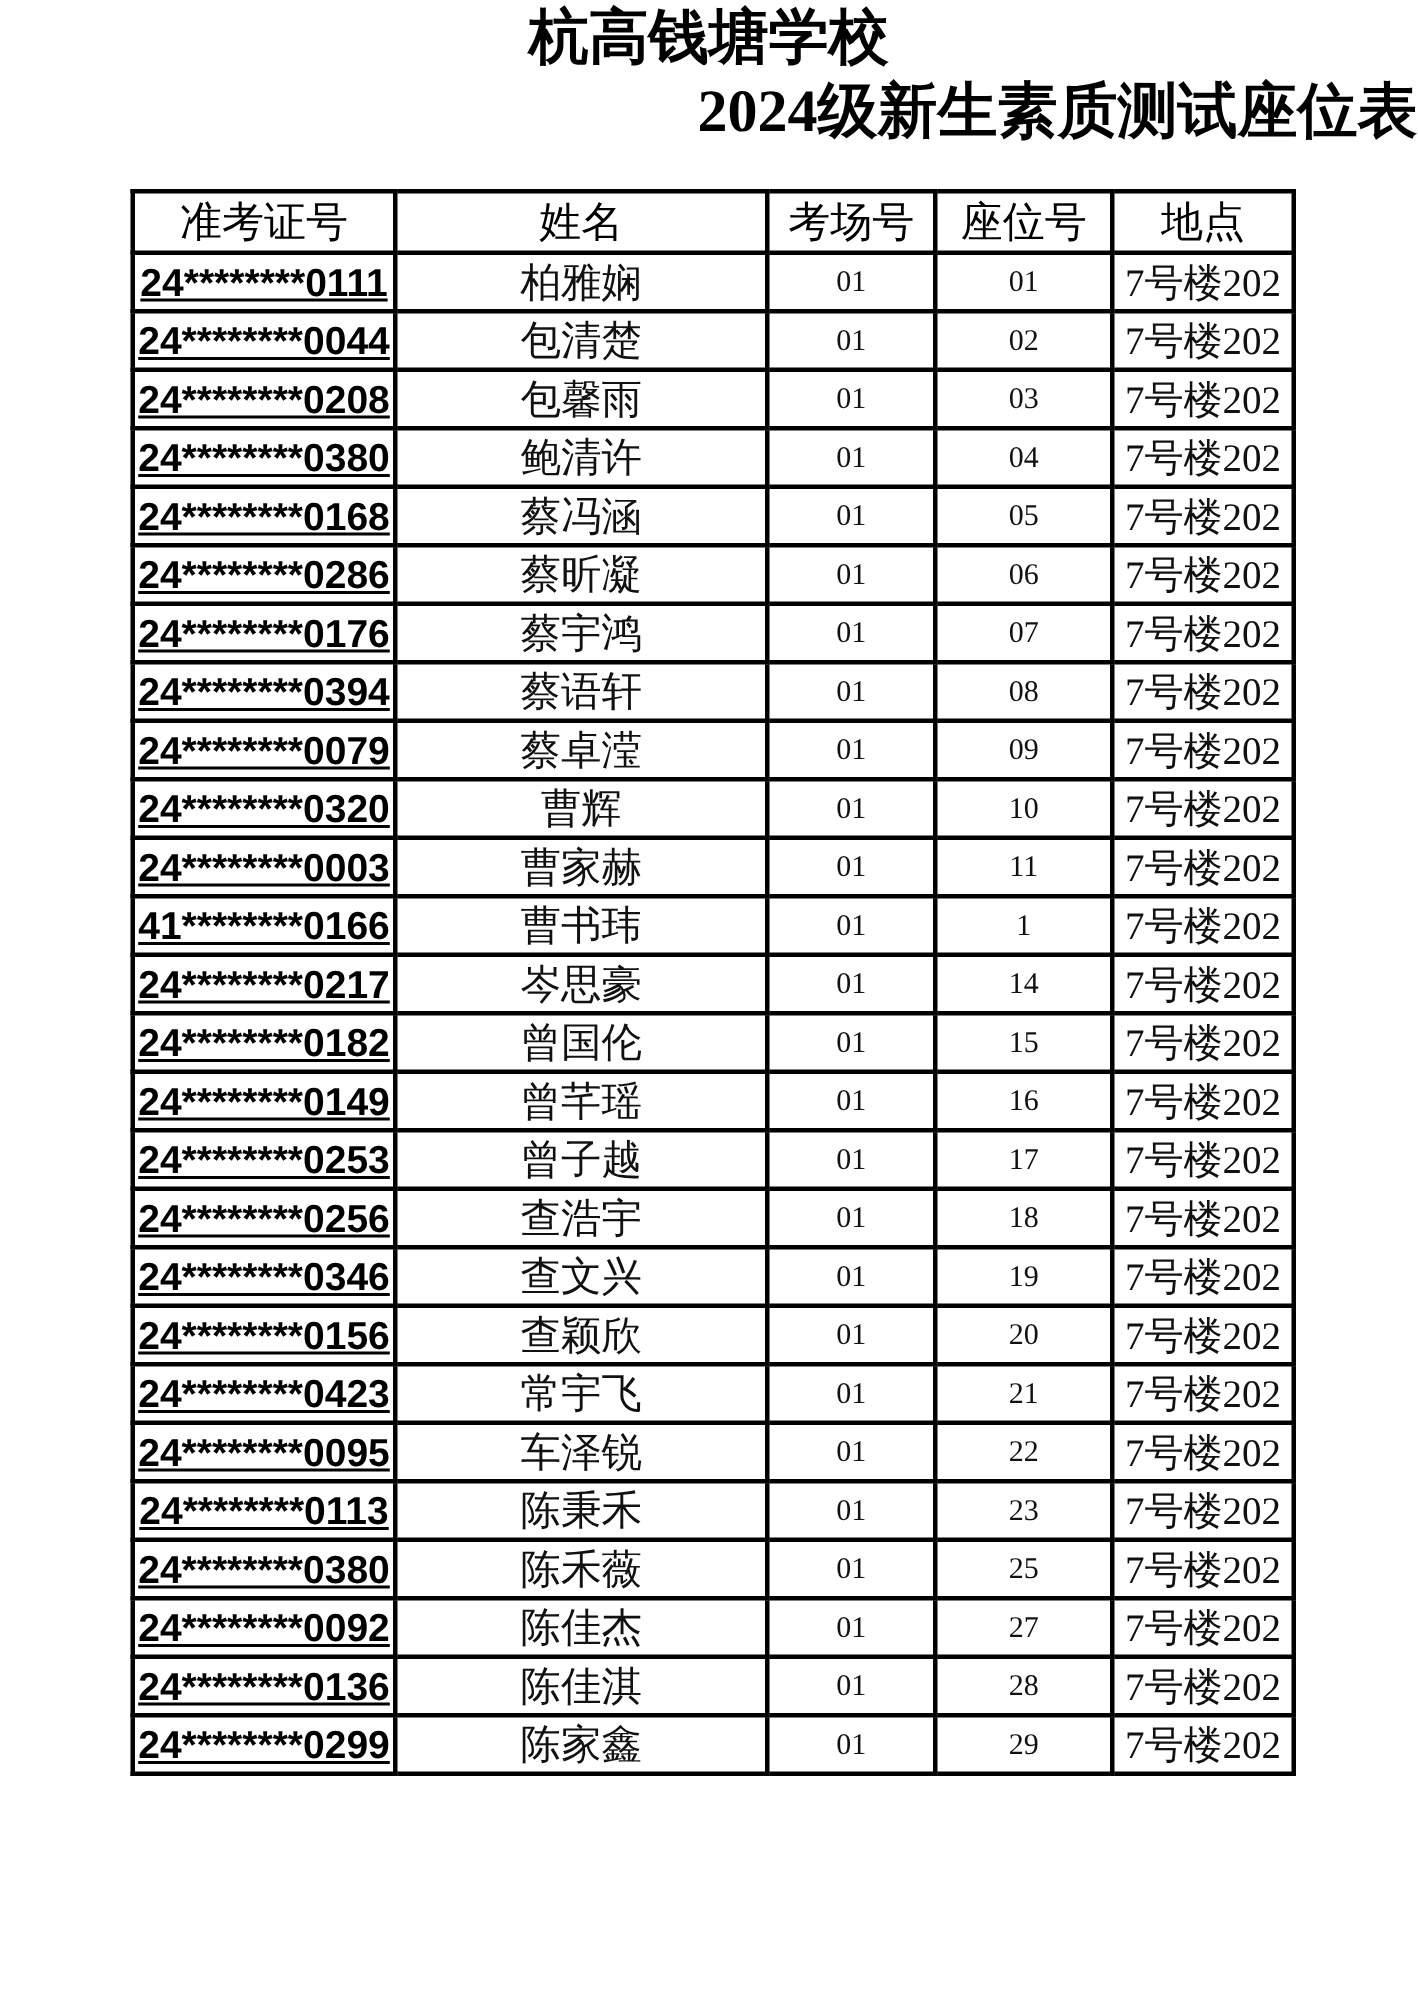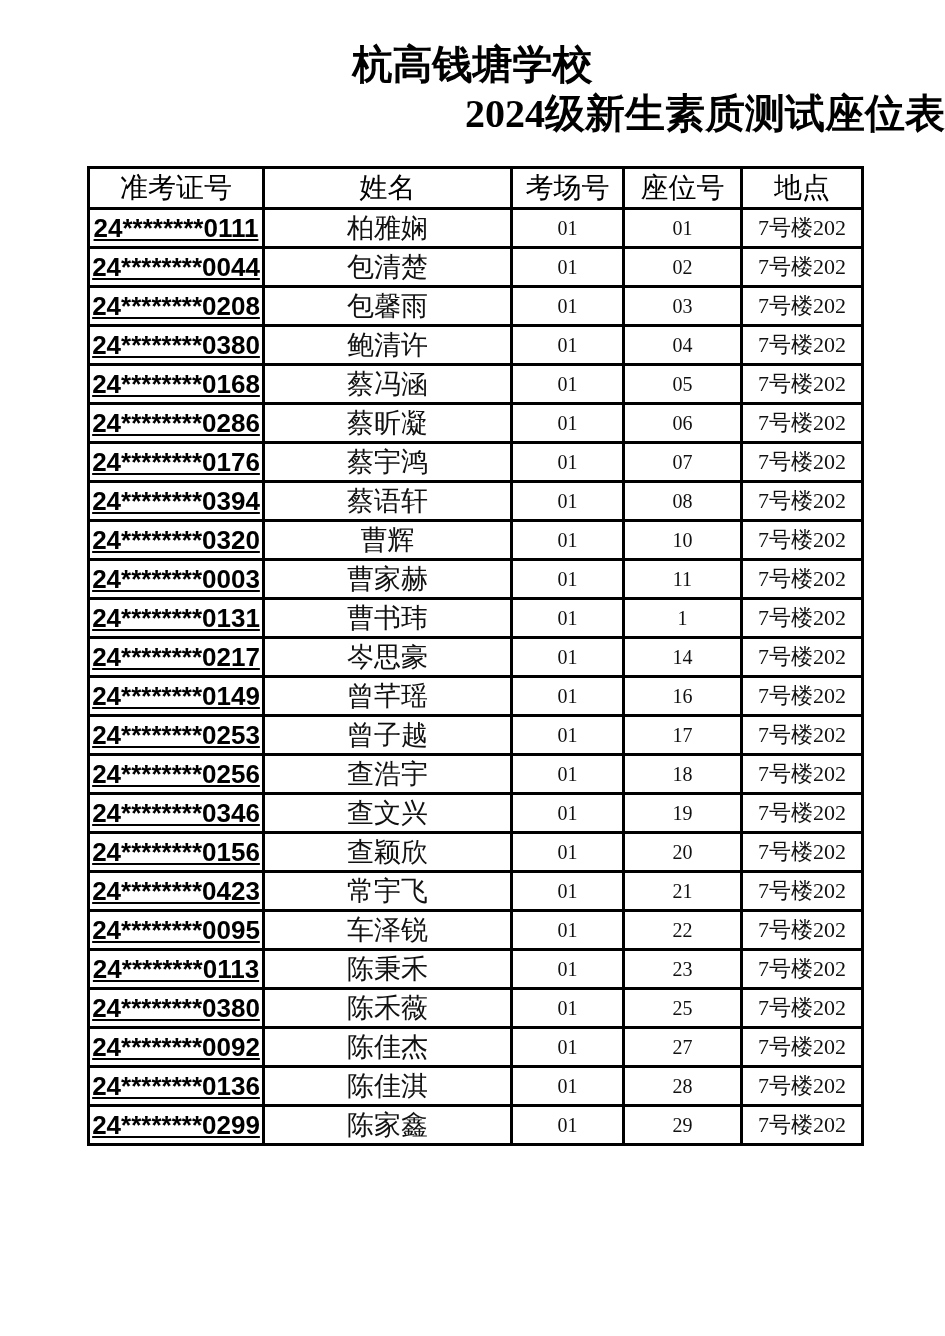--- a/index.html
+++ b/index.html
@@ -9,21 +9,20 @@
   }
   body {
     width: 945px;
     height: 1336px;
     font-family: "Liberation Serif", serif;
     color: #000000;
     overflow: hidden;
   }
   .doc-header {
     text-align: center;
-    margin-top: 40px;
   }
   .doc-title {
     font-size: 40px;
     font-weight: bold;
     line-height: 49px;
     font-family: "Liberation Serif", serif;
     color: #000000;
   }
   .doc-subtitle {
     font-size: 40px;
@@ -67,21 +66,21 @@
     font-size: 26px;
     color: #000000;
     letter-spacing: 0px;
     text-decoration: underline;
   }
   table.seat-table td.col-room,
   table.seat-table td.col-seat {
     font-size: 20px;
   }
   table.seat-table td.col-location {
-    font-size: 22px;
+    font-size: 26px;
   }
 </style>
 </head>
 <body>
 
 <div class="doc-header">
   <div class="doc-title">杭高钱塘学校</div>
   <div class="doc-subtitle">2024级新生素质测试座位表</div>
 </div>
 
@@ -153,45 +152,59 @@
         <td class="col-location">7号楼202</td>
       </tr>
       <tr>
         <td class="col-examid">24********0394</td>
         <td class="col-name">蔡语轩</td>
         <td class="col-room">01</td>
         <td class="col-seat">08</td>
         <td class="col-location">7号楼202</td>
       </tr>
       <tr>
+        <td class="col-examid">24********0079</td>
+        <td class="col-name">蔡卓滢</td>
+        <td class="col-room">01</td>
+        <td class="col-seat">09</td>
+        <td class="col-location">7号楼202</td>
+      </tr>
+      <tr>
         <td class="col-examid">24********0320</td>
         <td class="col-name">曹辉</td>
         <td class="col-room">01</td>
         <td class="col-seat">10</td>
         <td class="col-location">7号楼202</td>
       </tr>
       <tr>
         <td class="col-examid">24********0003</td>
         <td class="col-name">曹家赫</td>
         <td class="col-room">01</td>
         <td class="col-seat">11</td>
         <td class="col-location">7号楼202</td>
       </tr>
       <tr>
-        <td class="col-examid">24********0131</td>
+        <td class="col-examid">41********0166</td>
         <td class="col-name">曹书玮</td>
         <td class="col-room">01</td>
         <td class="col-seat">1</td>
         <td class="col-location">7号楼202</td>
       </tr>
       <tr>
         <td class="col-examid">24********0217</td>
         <td class="col-name">岑思豪</td>
         <td class="col-room">01</td>
         <td class="col-seat">14</td>
+        <td class="col-location">7号楼202</td>
+      </tr>
+      <tr>
+        <td class="col-examid">24********0182</td>
+        <td class="col-name">曾国伦</td>
+        <td class="col-room">01</td>
+        <td class="col-seat">15</td>
         <td class="col-location">7号楼202</td>
       </tr>
       <tr>
         <td class="col-examid">24********0149</td>
         <td class="col-name">曾芊瑶</td>
         <td class="col-room">01</td>
         <td class="col-seat">16</td>
         <td class="col-location">7号楼202</td>
       </tr>
       <tr>

